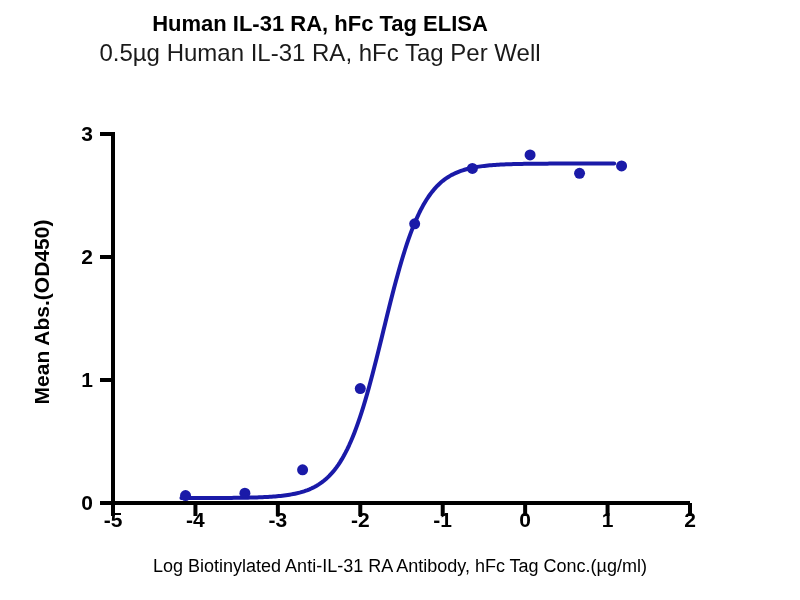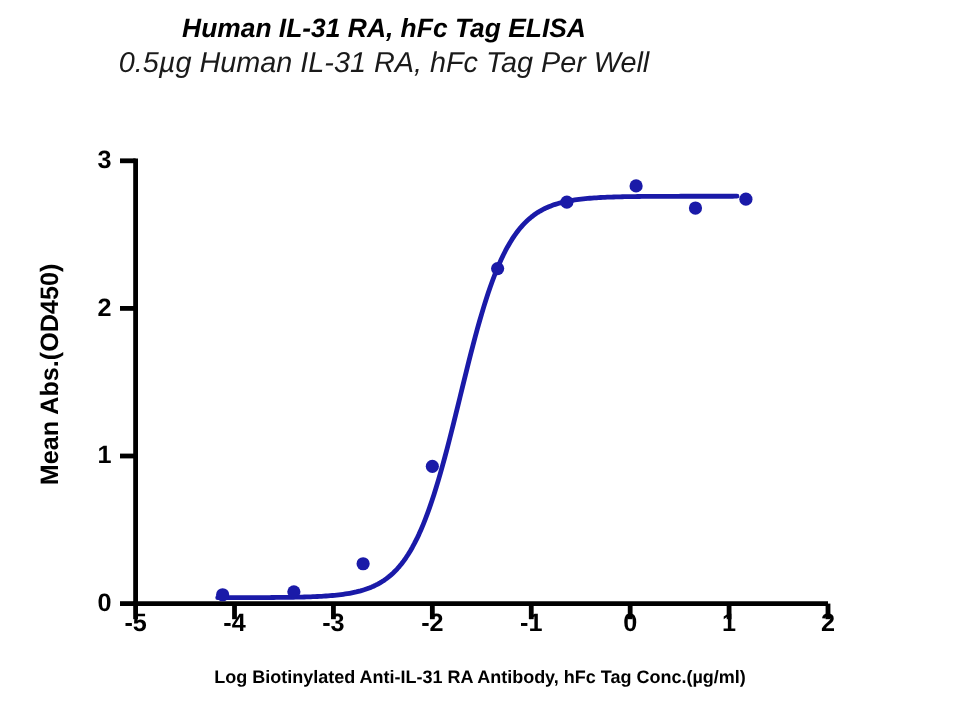--- a/index.html
+++ b/index.html
@@ -21,21 +21,20 @@
     height: 600px;
     background: #ffffff;
   }
   
   .title-block {
     position: absolute;
     left: 0;
     top: 10px;
     width: 640px;
     text-align: center;
-    font-style: italic;
   }
   .chart-title {
     font-size: 22px;
     font-weight: bold;
     letter-spacing: 0px;
     line-height: 28px;
     color: #000;
   }
   .chart-subtitle {
     font-size: 24px;
@@ -52,22 +51,22 @@
     width: 800px;
     height: 600px;
   }
   
   .xaxis-title {
     position: absolute;
     left: 0;
     top: 556px;
     width: 800px;
     text-align: center;
-    font-size: 15px;
-    font-weight: bold;
+    font-size: 18px;
+    font-weight: normal;
     color: #000;
     white-space: nowrap;
   }
   .yaxis-title {
     position: absolute;
     left: -108px;
     top: 300px;
     width: 300px;
     text-align: center;
     font-size: 21px;

